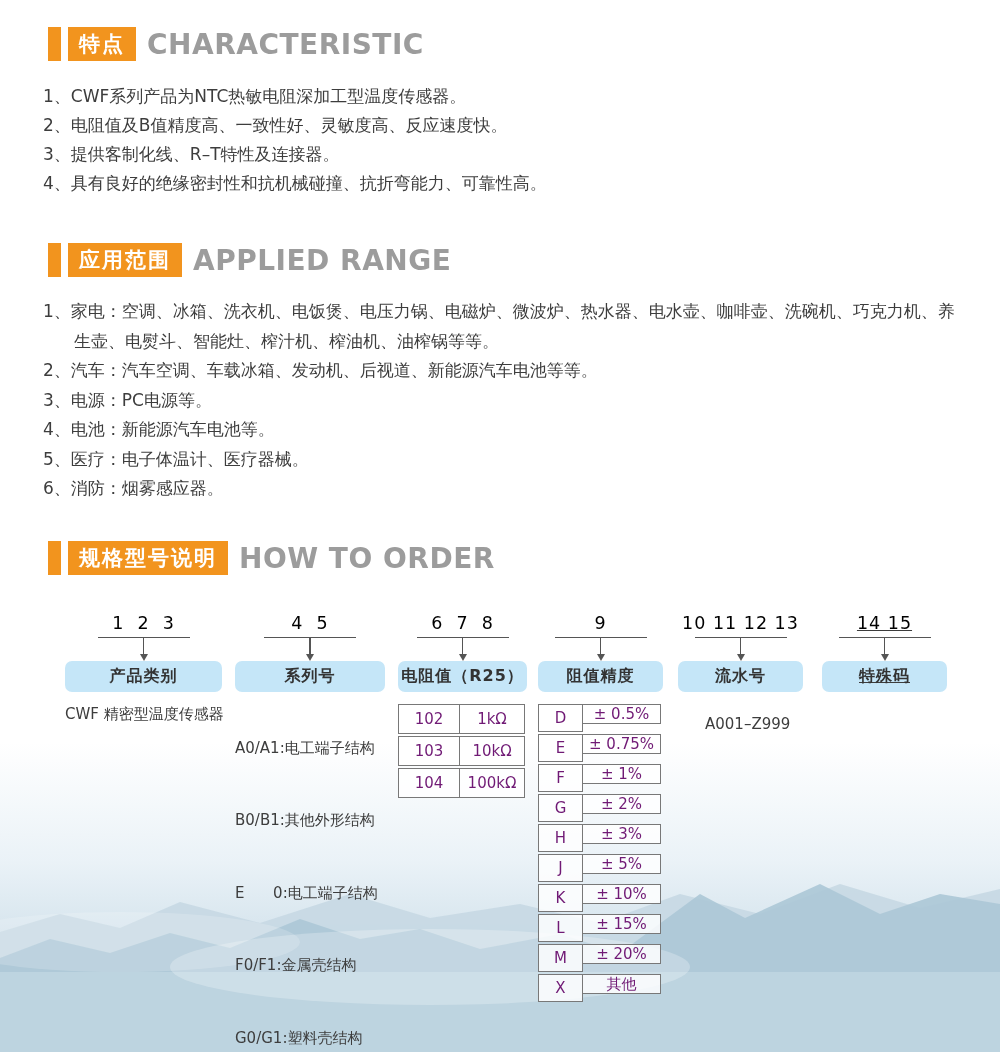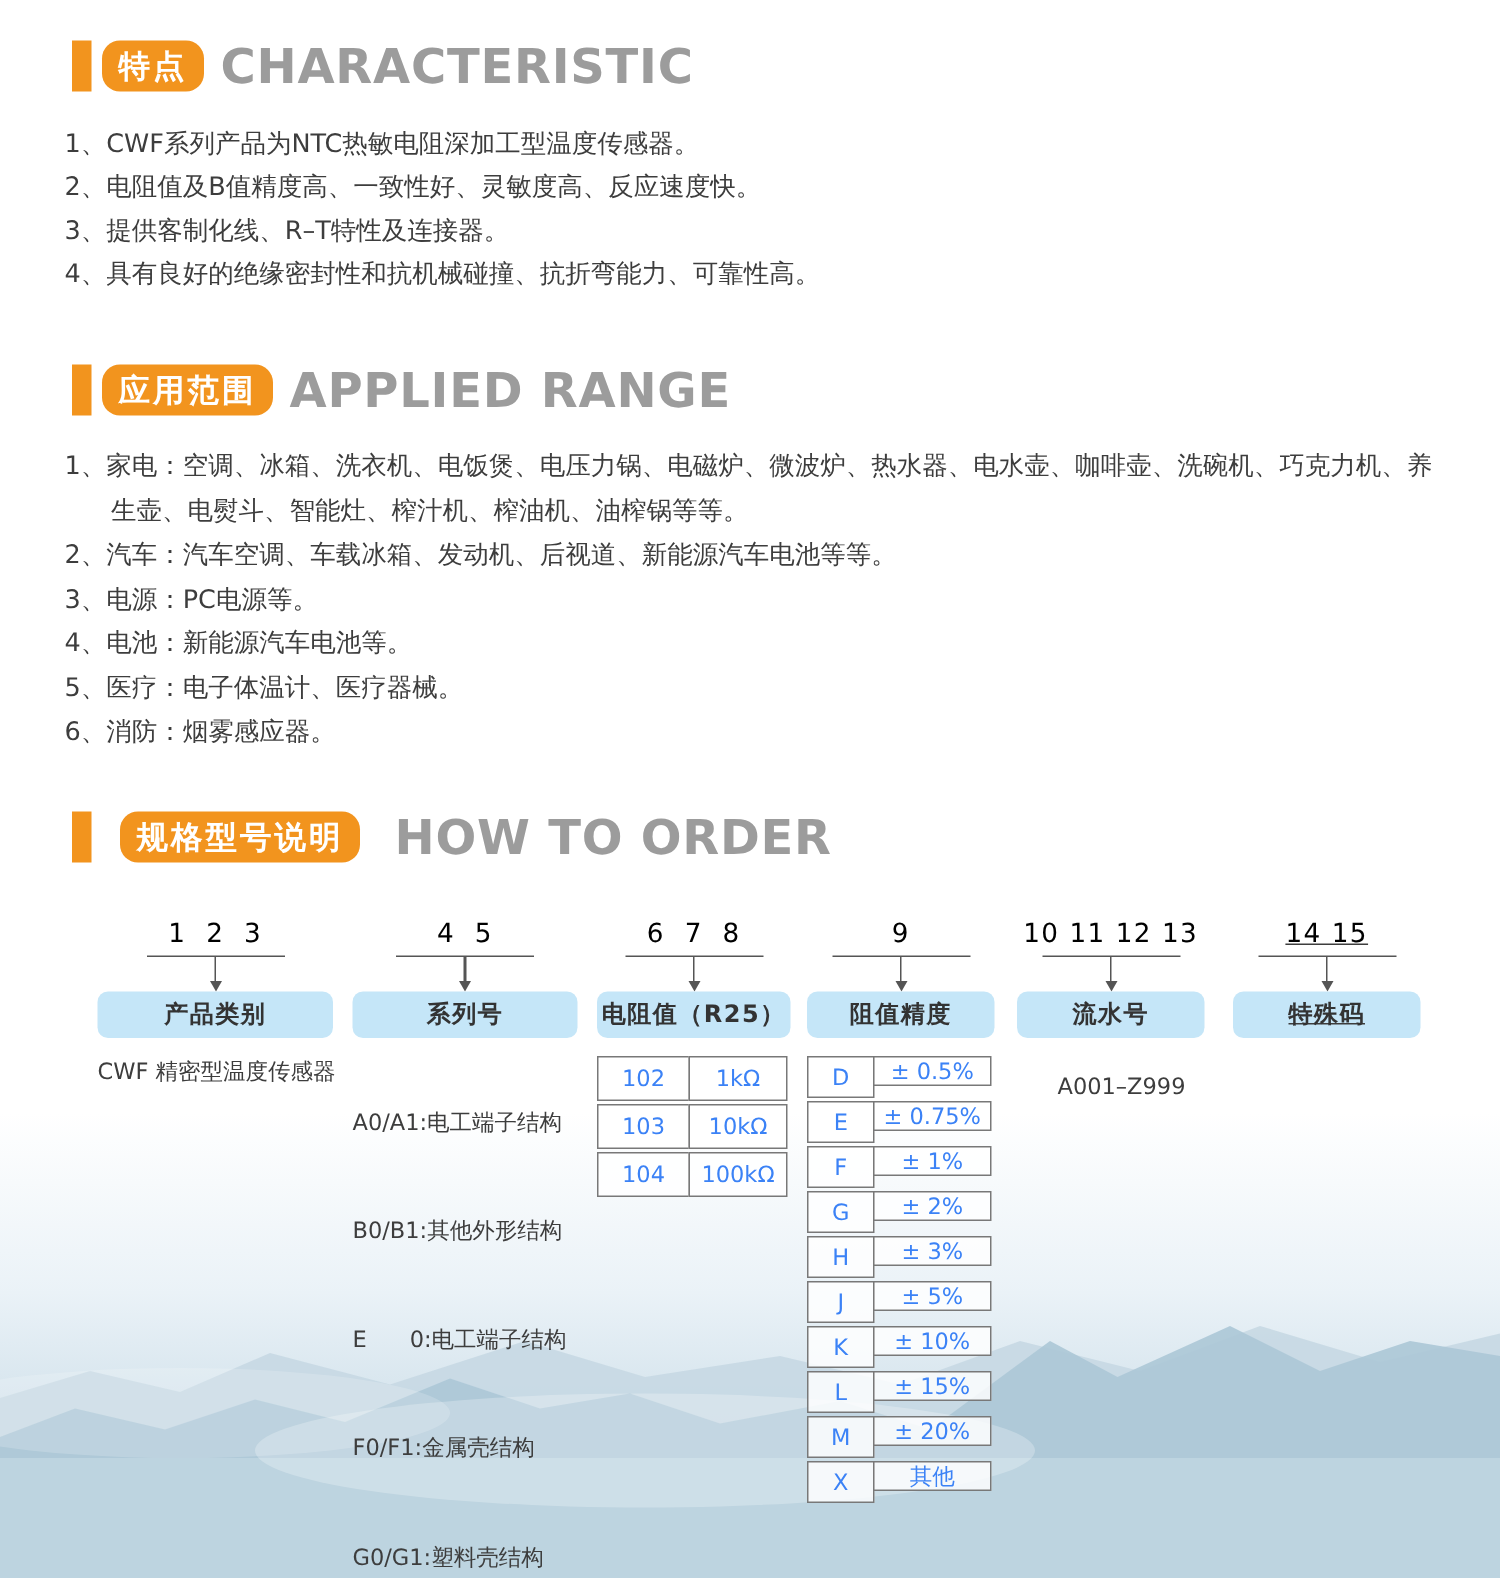--- a/index.html
+++ b/index.html
@@ -28,26 +28,26 @@
     background:linear-gradient(to bottom, rgba(255,255,255,0) 0%, rgba(231,240,246,.85) 38%, #cfe0ea 70%, #c3d8e4 100%);
   }
   .mountain-bg svg{position:absolute;left:0;bottom:0;display:block;}
 
   
   .sec-header{position:absolute;left:48px;display:flex;align-items:center;height:34px;}
   .hbar{width:13px;height:34px;background:var(--orange);margin-right:7px;}
   .hbox{
     background:var(--orange);color:#fff;
     height:34px;display:flex;align-items:center;
-    padding:0 11px;font-size:21px;font-weight:bold;letter-spacing:2px;border-radius:12px;
-  }
-  .hen{color:var(--gray-en);font-size:32px;font-weight:bold;margin-left:11px;letter-spacing:.5px;white-space:nowrap;}
+    padding:0 11px;font-size:21px;font-weight:bold;letter-spacing:2px;
+  }
+  .hen{color:var(--gray-en);font-size:28px;font-weight:bold;margin-left:11px;letter-spacing:.5px;white-space:nowrap;}
   #hdr-characteristic{top:27px;}
   #hdr-applied{top:243px;}
-  #hdr-order{top:541px;gap:12px;}
+  #hdr-order{top:541px;}
 
   
   .feature-list{position:absolute;left:43px;top:82px;width:620px;}
   .feature-list .list-item{font-size:17px;line-height:29px;white-space:nowrap;}
   .applied-list{position:absolute;left:43px;top:297px;width:922px;}
   .applied-list .list-item{font-size:17px;line-height:29.5px;padding-left:31px;text-indent:-31px;}
 
   
   .order-col{position:absolute;top:611px;}
   .col-1{left:65px;width:157px;}
@@ -73,21 +73,21 @@
   .series-list{margin-top:13px;}
   .series-list .list-item{font-size:15px;line-height:32.4px;white-space:pre;margin-top:40px;}
 
   
   .mini-table{margin-top:12px;}
   .mini-row{display:flex;margin-bottom:2px;}
   .mini-cell{
     border:1px solid var(--tbl-border);
     background:rgba(255,255,255,0.82);
     display:flex;align-items:center;justify-content:center;
-    font-size:15px;color:#3b82f6;
+    font-size:15px;color:#701a75;
   }
   .mini-cell + .mini-cell{margin-left:-1px;}
   .res-table .c0{width:62px;height:30px;}
   .res-table .c1{width:66px;height:30px;}
   .prec-table .c0{width:45px;height:28px;}
   .prec-table .c1{width:79px;height:20px;}
 </style>
 </head>
 <body>
 

